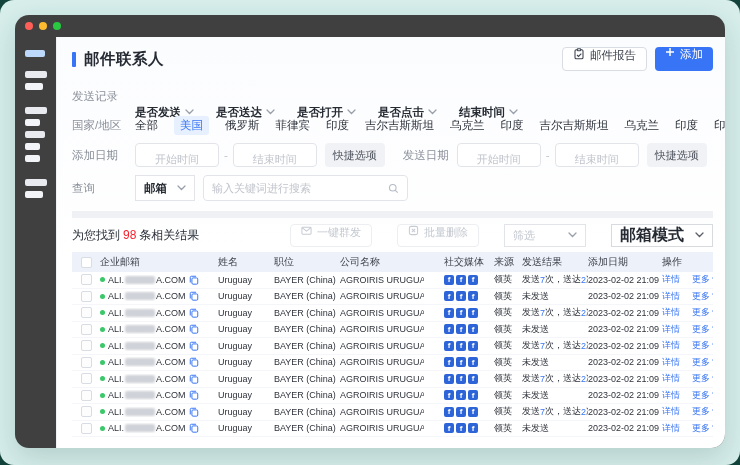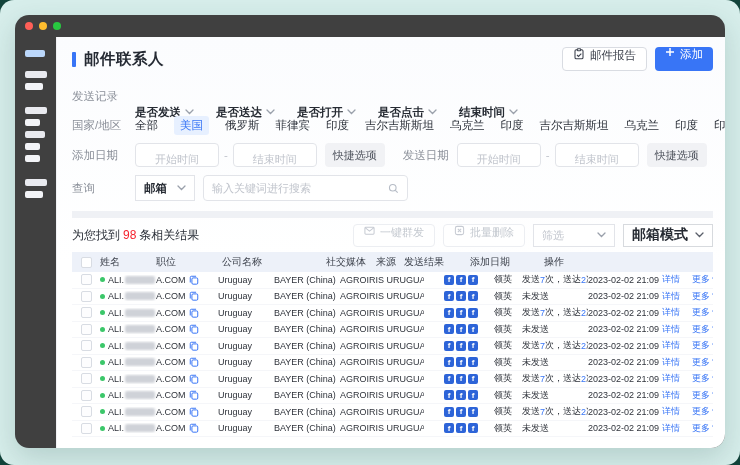--- a/index.html
+++ b/index.html
@@ -62,24 +62,24 @@
   .searchbox { display:flex; align-items:center; width:205px; height:26px; margin-left:8px;
                border:1px solid #e2e4e9; border-radius:4px; padding:0 8px; background:#fff; }
   .searchbox input { flex:1; border:none; outline:none; font-size:11px; color:#333;
                      font-family:"Liberation Sans", sans-serif; background:transparent; }
   .searchbox input::placeholder { color:#c0c4cc; }
 
   .band { margin-top:10px; height:7px; background:#eff1f5; }
 
   .results-row { margin-top:6px; height:22px; display:flex; align-items:center; font-size:12px; color:#2a2f38; }
   .count { color:#f5222d; margin:0 3px; }
-  .rbtns { margin-left:auto; display:flex; align-items:center; gap:8px; }
+  .rbtns { margin-left:auto; display:flex; align-items:center; gap:25px; }
   .btn-dis { border:1px solid #eceef2; color:#c3c8cf; background:#fff; height:23px; font-size:11px; cursor:default; }
   .sel-filter { width:82px; height:23px; color:#c0c4cc; font-size:11px; }
-  .sel-mode { width:90px; height:23px; color:#262b33; font-weight:bold; font-size:14px; border-color:#d7dade;align-items:center; }
+  .sel-mode { width:102px; height:23px; color:#262b33; font-weight:bold; font-size:16px; border-color:#d7dade;align-items:center; }
 
   .table { margin-top:6px; }
   .thead { display:flex; align-items:center; height:20px; background:#edf1f9;
            font-size:10px; color:#3c414b; }
   .trow { display:flex; align-items:center; height:16.5px; font-size:9px; color:#2f333b;
           border-bottom:1px solid #f5f6f9; background:#fff; }
   .c-check{width:28px; display:flex; justify-content:center; flex-shrink:0;}
   .c-email{width:118px; flex-shrink:0;}
   .c-name{width:56px; flex-shrink:0;}
   .c-pos{width:66px; flex-shrink:0;}
@@ -295,20 +295,21 @@
                 </svg>
             </span>
           </span>
         </div>
 
         <div class="table">
           <div class="thead">
               <span class="c-check">
                 <span class="cb" style="background:#fff"></span>
               </span>
+              <span class="c-email th">企业邮箱</span>
               <span class="c-name th">姓名</span>
               <span class="c-pos th">职位</span>
               <span class="c-comp th">公司名称</span>
               <span class="c-social th">社交媒体</span>
               <span class="c-src th">来源</span>
               <span class="c-res th">发送结果</span>
               <span class="c-date th">添加日期</span>
               <span class="c-ops th">操作</span>
             </div>
           <div>

